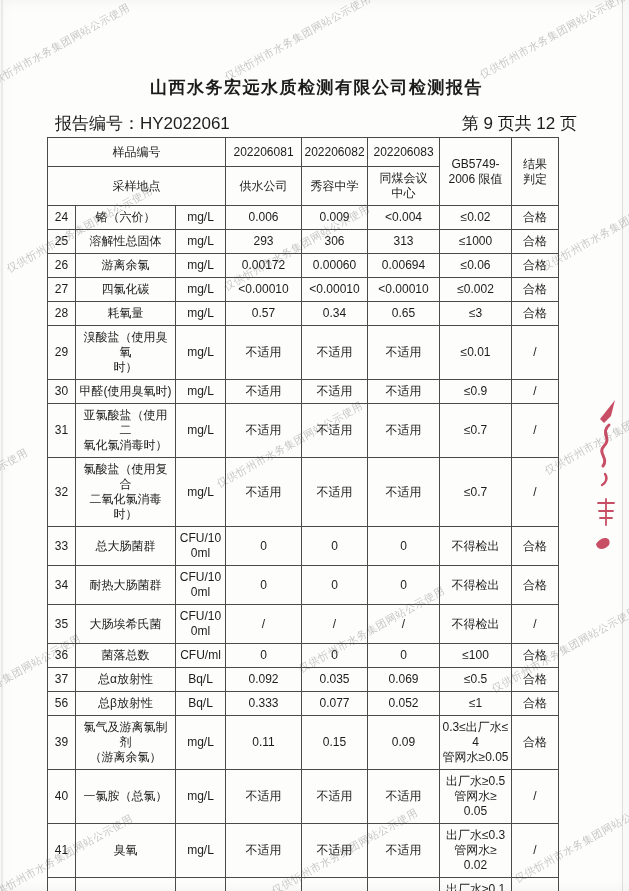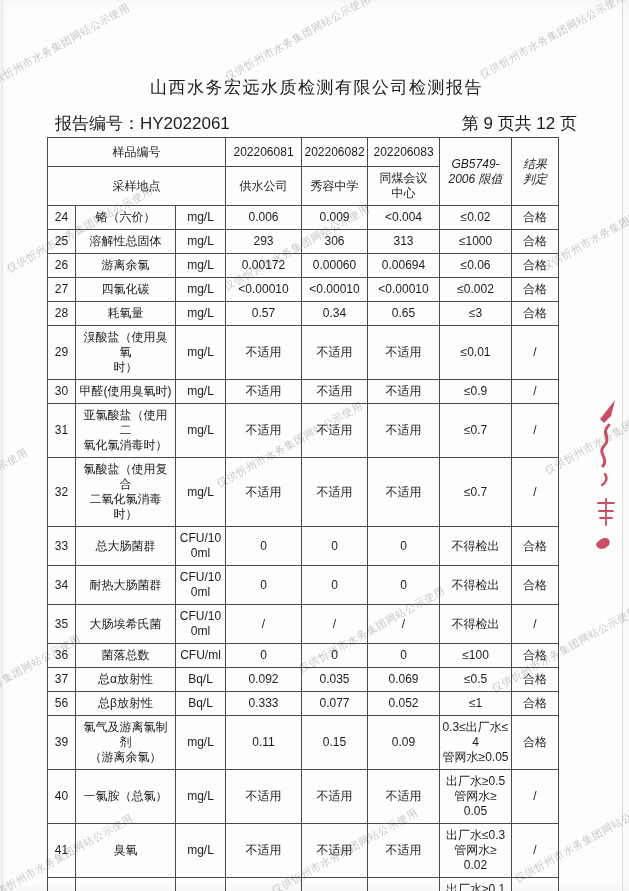--- a/index.html
+++ b/index.html
@@ -17,21 +17,21 @@
 
   .wm-layer { position:absolute; inset:0; pointer-events:none; }
   .wm {
     position:absolute; white-space:nowrap; font-size:10.5px; letter-spacing:0.5px;
     color:var(--wm); opacity:0.55;
     transform:translate(-50%,-50%) rotate(-29deg);
   }
 
   .title {
     position:absolute; left:4px; right:0; top:76px; text-align:center;
-    font-size:17px; font-weight:normal; letter-spacing:1.5px; margin:0;
+    font-size:17px; font-weight:bold; letter-spacing:1.5px; margin:0;
   }
   .meta {
     position:absolute; left:55px; right:52px; top:112px;
     display:flex; justify-content:space-between; font-size:17px;
   }
 
   table.report {
     position:absolute; left:47px; top:137px; width:511px;
     border-collapse:collapse; table-layout:fixed;
   }
@@ -39,21 +39,21 @@
     border:1px solid var(--line);
     text-align:center; vertical-align:middle;
     font-size:12px; line-height:1.25; padding:4px 2px;
     word-break:break-all;
   }
   table.report { border:1.5px solid var(--line); }
   thead tr.h1 td { height:20px;margin-top:8px; }
   thead tr.h2 td { height:30px; }
   td.name { text-align:left; padding-left:7px; }
   .pre { white-space:pre-line; }
-  .spread { line-height:2.05;font-style:italic; }
+  .spread { line-height:2.05; }
   .u-sm { font-size:9.5px;margin-left:6px; }
   .lim-sm { font-size:10px; line-height:1.3; padding:2px 1px; }
 
   .red-mark { position:absolute; left:578px; top:385px; width:48px; height:175px; }
   .red-mark .fill { fill:var(--stamp); stroke:none; opacity:0.9; }
   .red-mark .strk { fill:none; stroke:var(--stamp); opacity:0.9; stroke-linecap:round; }
 </style>
 </head>
 <body>
 

